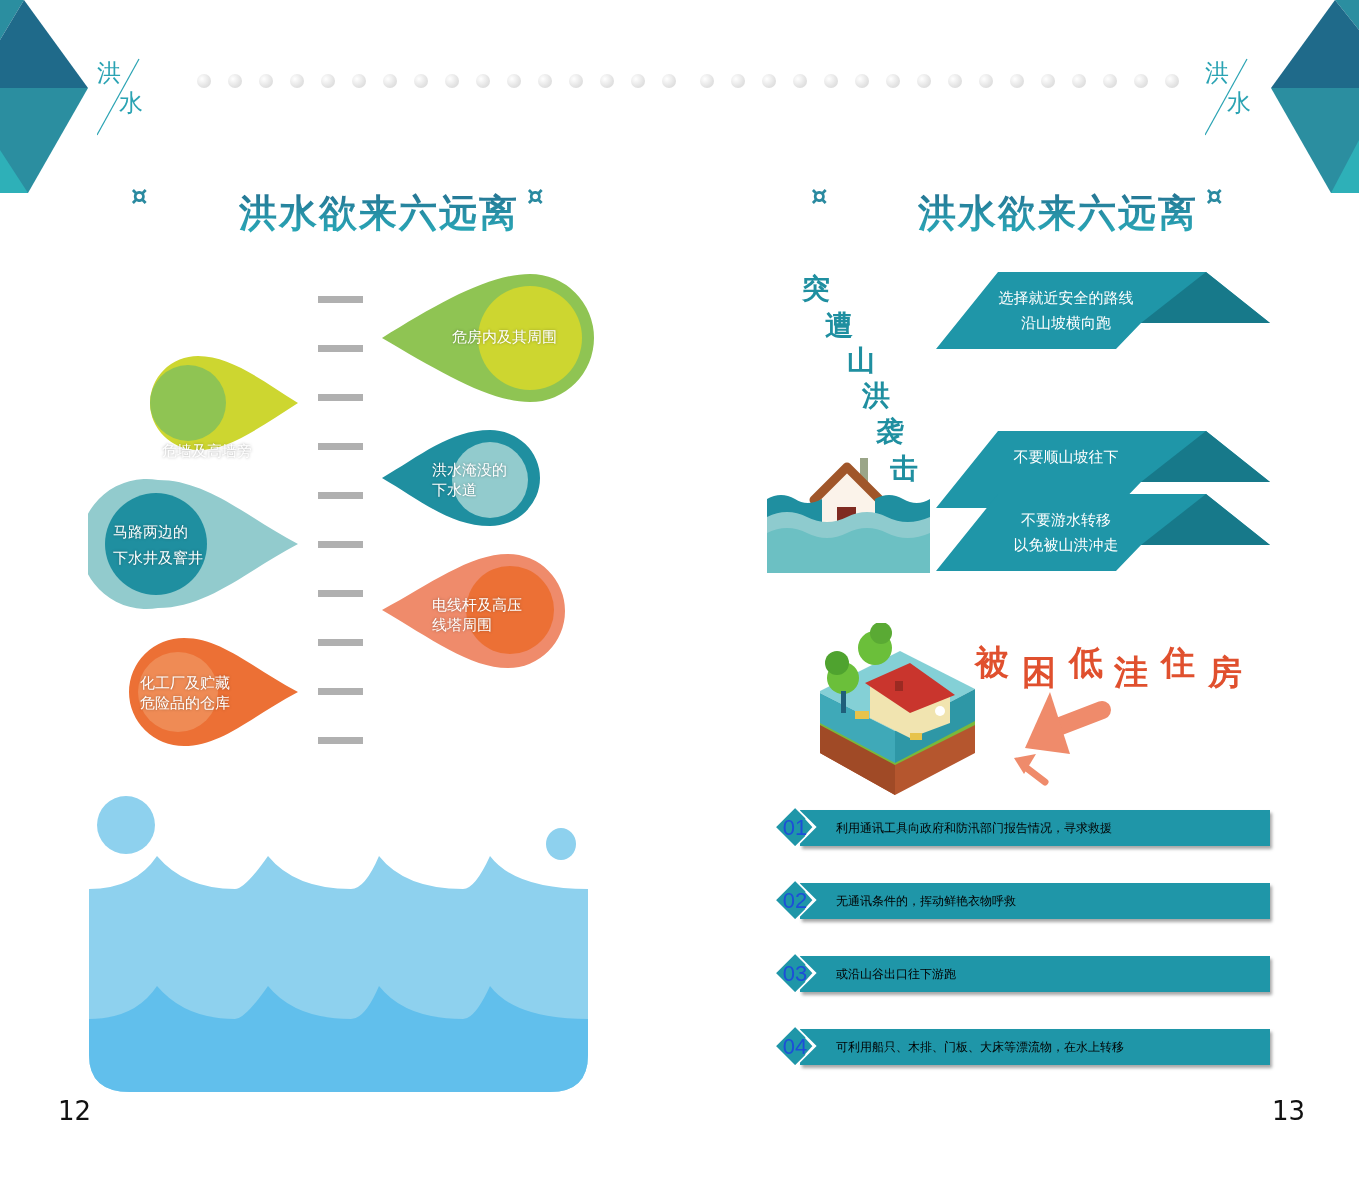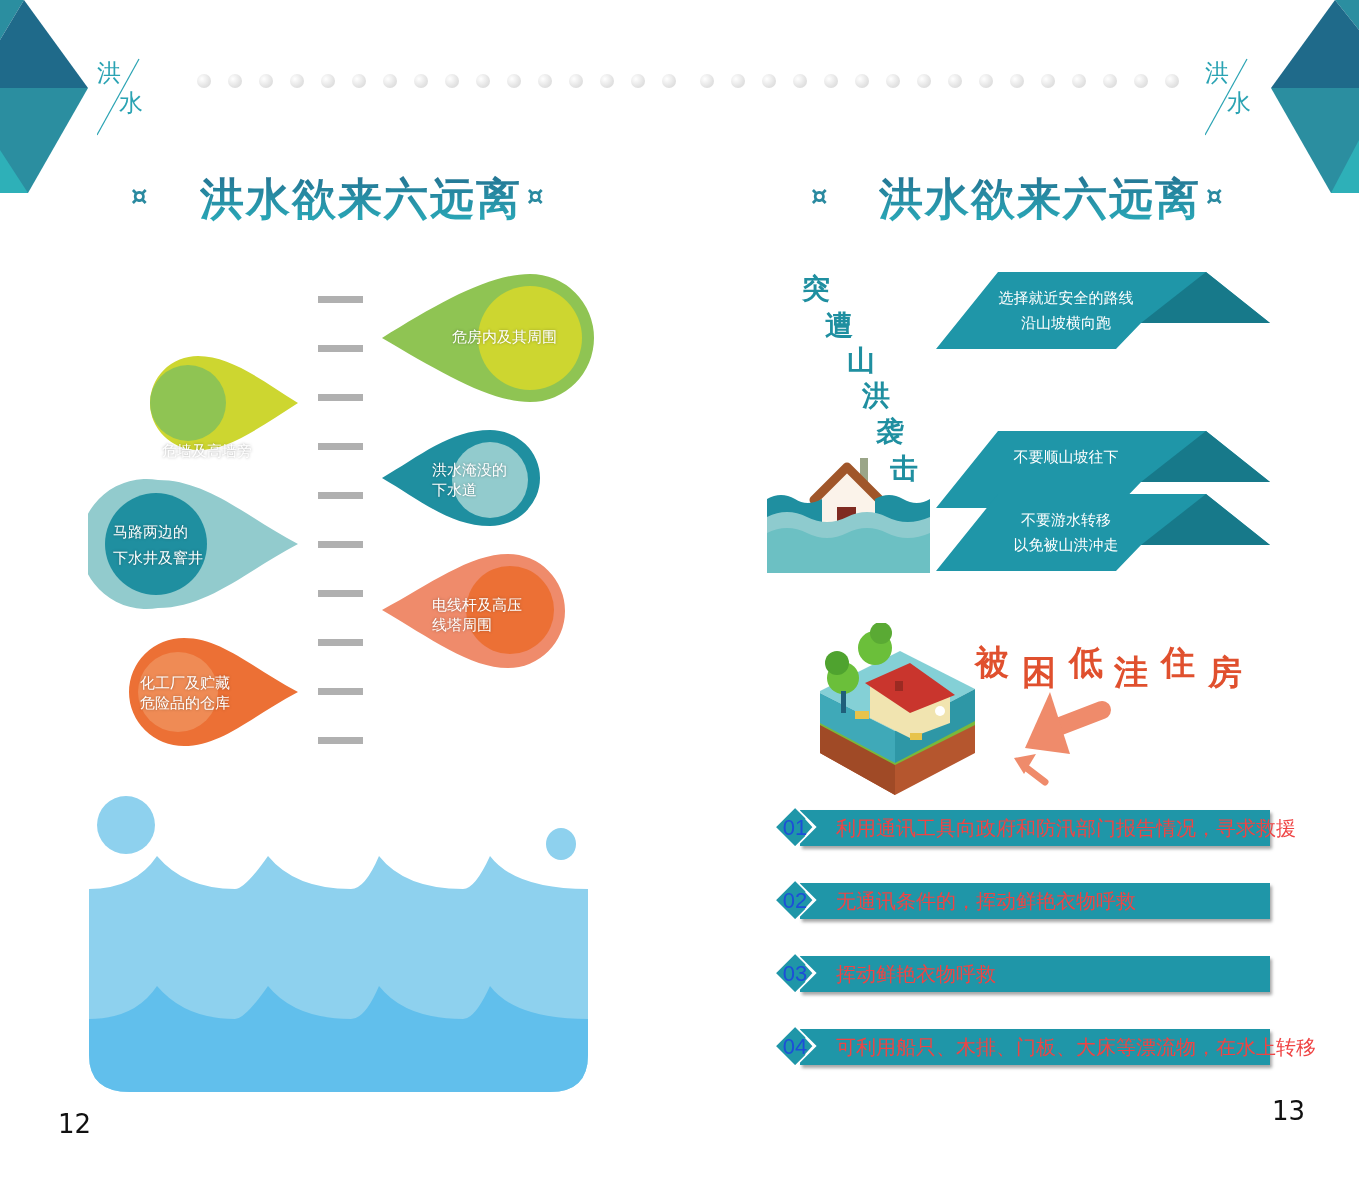--- a/index.html
+++ b/index.html
@@ -4,34 +4,34 @@
 <style>
   html,body{margin:0;padding:0;background:#fff;}
   body{width:1359px;height:1182px;position:relative;overflow:hidden;font-family:"DejaVu Sans","Liberation Sans",sans-serif;}
   .abs{position:absolute;}
   .corner{position:absolute;top:0;}
   .dot{position:absolute;top:74px;width:14px;height:14px;border-radius:50%;background:radial-gradient(circle at 35% 35%,#ffffff,#e3e3e3 60%,#d4d4d4);}
   .logo{position:absolute;width:60px;height:80px;color:#2aa3b3;font-family:"DejaVu Serif","Liberation Serif",serif;font-size:24px;}
   .logo .c1{position:absolute;left:0;top:0;}
   .logo .c2{position:absolute;left:22px;top:30px;}
   .logo .slash{position:absolute;left:0;top:0;}
-  .title{position:absolute;top:170px;font-size:44px;letter-spacing:2px;background:linear-gradient(180deg,#246f8f,#2ab0bd);-webkit-background-clip:text;background-clip:text;color:transparent;font-family:"DejaVu Serif","Liberation Serif",serif;font-weight:bold;}
+  .title{position:absolute;top:188px;font-size:38px;letter-spacing:2px;background:linear-gradient(180deg,#246f8f,#2ab0bd);-webkit-background-clip:text;background-clip:text;color:transparent;font-family:"DejaVu Serif","Liberation Serif",serif;font-weight:bold;margin-left:39px;}
   .curr{position:absolute;top:181px;font-size:26px;color:#2a8aa0;font-weight:bold;}
   .tick{position:absolute;left:318px;width:45px;height:7px;background:#b0b0b0;}
   .drop{position:absolute;}
   .drop-text{position:absolute;color:#fff;font-size:15px;line-height:20px;text-shadow:0 0 3px rgba(0,0,0,0.35);white-space:nowrap;}
   .vchar{position:absolute;font-size:28px;color:#1f8fa0;font-family:"DejaVu Serif","Liberation Serif",serif;font-weight:bold;}
   .banner{position:absolute;left:936px;width:334px;height:78px;}
   .banner-text{position:absolute;color:#fff;font-size:15px;line-height:25px;text-align:center;width:260px;}
   .red-title{position:absolute;font-size:34px;color:#e0502e;font-family:"DejaVu Serif","Liberation Serif",serif;font-weight:bold;}
   .step{position:absolute;left:772px;width:500px;height:48px;}
   .step-bar{position:absolute;left:28px;top:4px;width:470px;height:36px;background:#1f96a8;box-shadow:2px 3px 3px rgba(0,0,0,0.35);}
   .step-diamond{position:absolute;left:2px;top:0;width:44px;height:44px;}
   .step-num{position:absolute;left:0;top:0;width:46px;height:44px;line-height:44px;text-align:center;color:#1d4ed8;font-size:22px;font-family:"Liberation Sans",sans-serif;}
-  .step-text{position:absolute;left:64px;top:4px;height:36px;line-height:36px;color:#ef4444;font-size:20px;white-space:nowrap;}
+  .step-text{position:absolute;left:64px;top:4px;height:36px;line-height:36px;color:#000000;font-size:12px;white-space:nowrap;}
   .pagenum{position:absolute;top:1096px;font-size:26px;color:#111;font-family:"DejaVu Sans",sans-serif;}
 </style>
 </head>
 <body>
 
 <svg class="corner" style="left:0;" width="90" height="195" viewBox="0 0 90 195">
   <polygon points="0,0 24,0 0,40" fill="#2b8ea0"></polygon>
   <polygon points="24,0 0,40 0,88 88,88" fill="#1f6a8a"></polygon>
   <polygon points="0,88 88,88 28,193 0,193" fill="#2b8ea0"></polygon>
   <polygon points="0,150 28,193 0,193" fill="#2eb0b8"></polygon>
@@ -167,21 +167,21 @@
 </div>
 
 <svg class="abs" style="left:85px;top:795px;" width="510" height="300" viewBox="0 0 510 300">
   <ellipse cx="41" cy="30" rx="29" ry="29" fill="#8ed1ee"></ellipse>
   <ellipse cx="476" cy="49" rx="15" ry="16" fill="#8ed1ee"></ellipse>
   <path d="M4,94 A120,120 0 0 0 72,61 A120,120 0 0 0 183,94 A120,120 0 0 0 294,61 A120,120 0 0 0 405,94 A120,120 0 0 0 405,94 A120,120 0 0 0 405,94 L405,94 A120,120 0 0 0 405,94 Z" fill="none"></path>
   <path d="M4,94 Q50,94 72,61 Q100,94 150,94 Q160,94 183,61 Q210,94 266,94 Q280,94 294,61 Q320,94 378,94 Q390,94 405,61 Q430,94 503,94 L503,260 Q503,297 465,297 L45,297 Q4,297 4,260 Z" fill="#8ed1ee"></path>
   <path d="M4,224 Q50,224 72,191 Q100,224 150,224 Q160,224 183,191 Q210,224 266,224 Q280,224 294,191 Q320,224 378,224 Q390,224 405,191 Q430,224 503,224 L503,260 Q503,297 465,297 L45,297 Q4,297 4,260 Z" fill="#61bfec"></path>
 </svg>
 
-<span class="pagenum" style="left:58px;margin-top:13px;">12</span>
+<span class="pagenum" style="left:58px;">12</span>
 
 <span class="vchar" style="left:802px;top:270px;">突</span>
 <span class="vchar" style="left:825px;top:307px;">遭</span>
 <span class="vchar" style="left:847px;top:342px;">山</span>
 <span class="vchar" style="left:862px;top:377px;">洪</span>
 <span class="vchar" style="left:876px;top:413px;">袭</span>
 <span class="vchar" style="left:890px;top:450px;">击</span>
 
 <svg class="abs" style="left:767px;top:455px;" width="163" height="118" viewBox="0 0 163 118">
   <rect x="93" y="3" width="8" height="30" fill="#9aa588"></rect>
@@ -262,21 +262,21 @@
       <span class="step-num">02</span>
       <span class="step-text">无通讯条件的，挥动鲜艳衣物呼救</span>
     </div>
     <div class="step" style="top: 952px;">
       <div class="step-bar"></div>
       <svg class="step-diamond" width="50" height="50" viewBox="0 0 50 50">
         <polygon points="24,1 47,24 24,47 1,24" fill="#1f96a8" stroke="#fff" stroke-width="2"></polygon>
         <polyline points="36,14 45,24 36,34" fill="none" stroke="#fff" stroke-width="2"></polyline>
       </svg>
       <span class="step-num">03</span>
-      <span class="step-text">挥动鲜艳衣物呼救</span>
+      <span class="step-text">或沿山谷出口往下游跑</span>
     </div>
     <div class="step" style="top: 1025px;">
       <div class="step-bar"></div>
       <svg class="step-diamond" width="50" height="50" viewBox="0 0 50 50">
         <polygon points="24,1 47,24 24,47 1,24" fill="#1f96a8" stroke="#fff" stroke-width="2"></polygon>
         <polyline points="36,14 45,24 36,34" fill="none" stroke="#fff" stroke-width="2"></polyline>
       </svg>
       <span class="step-num">04</span>
       <span class="step-text">可利用船只、木排、门板、大床等漂流物，在水上转移</span>
     </div>

